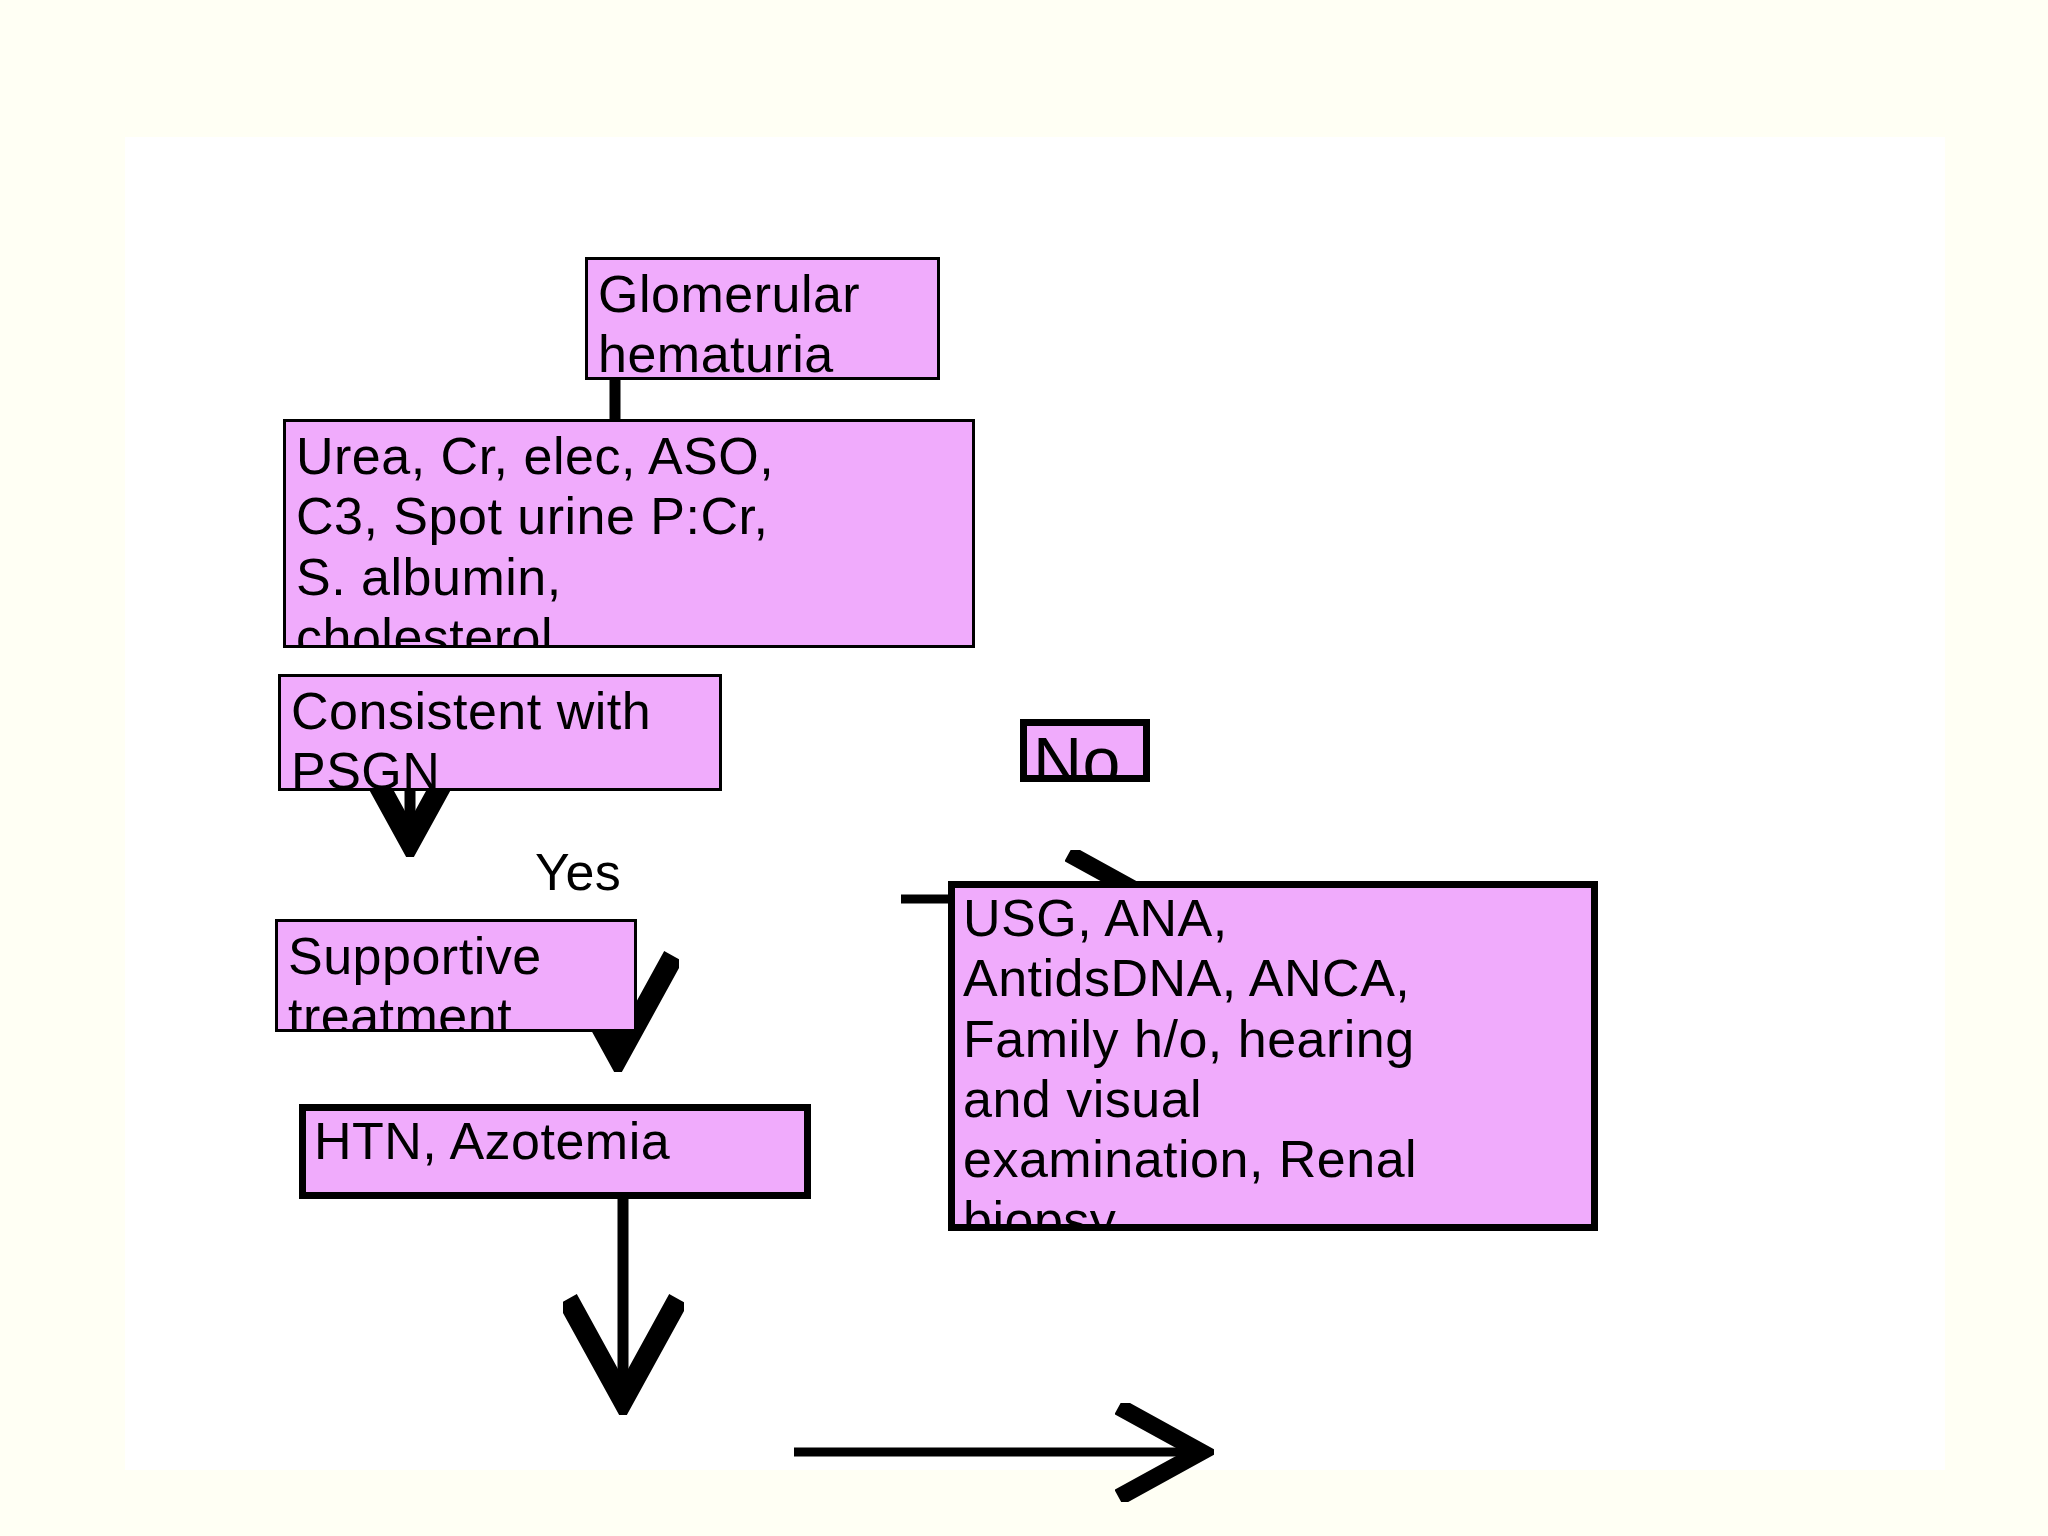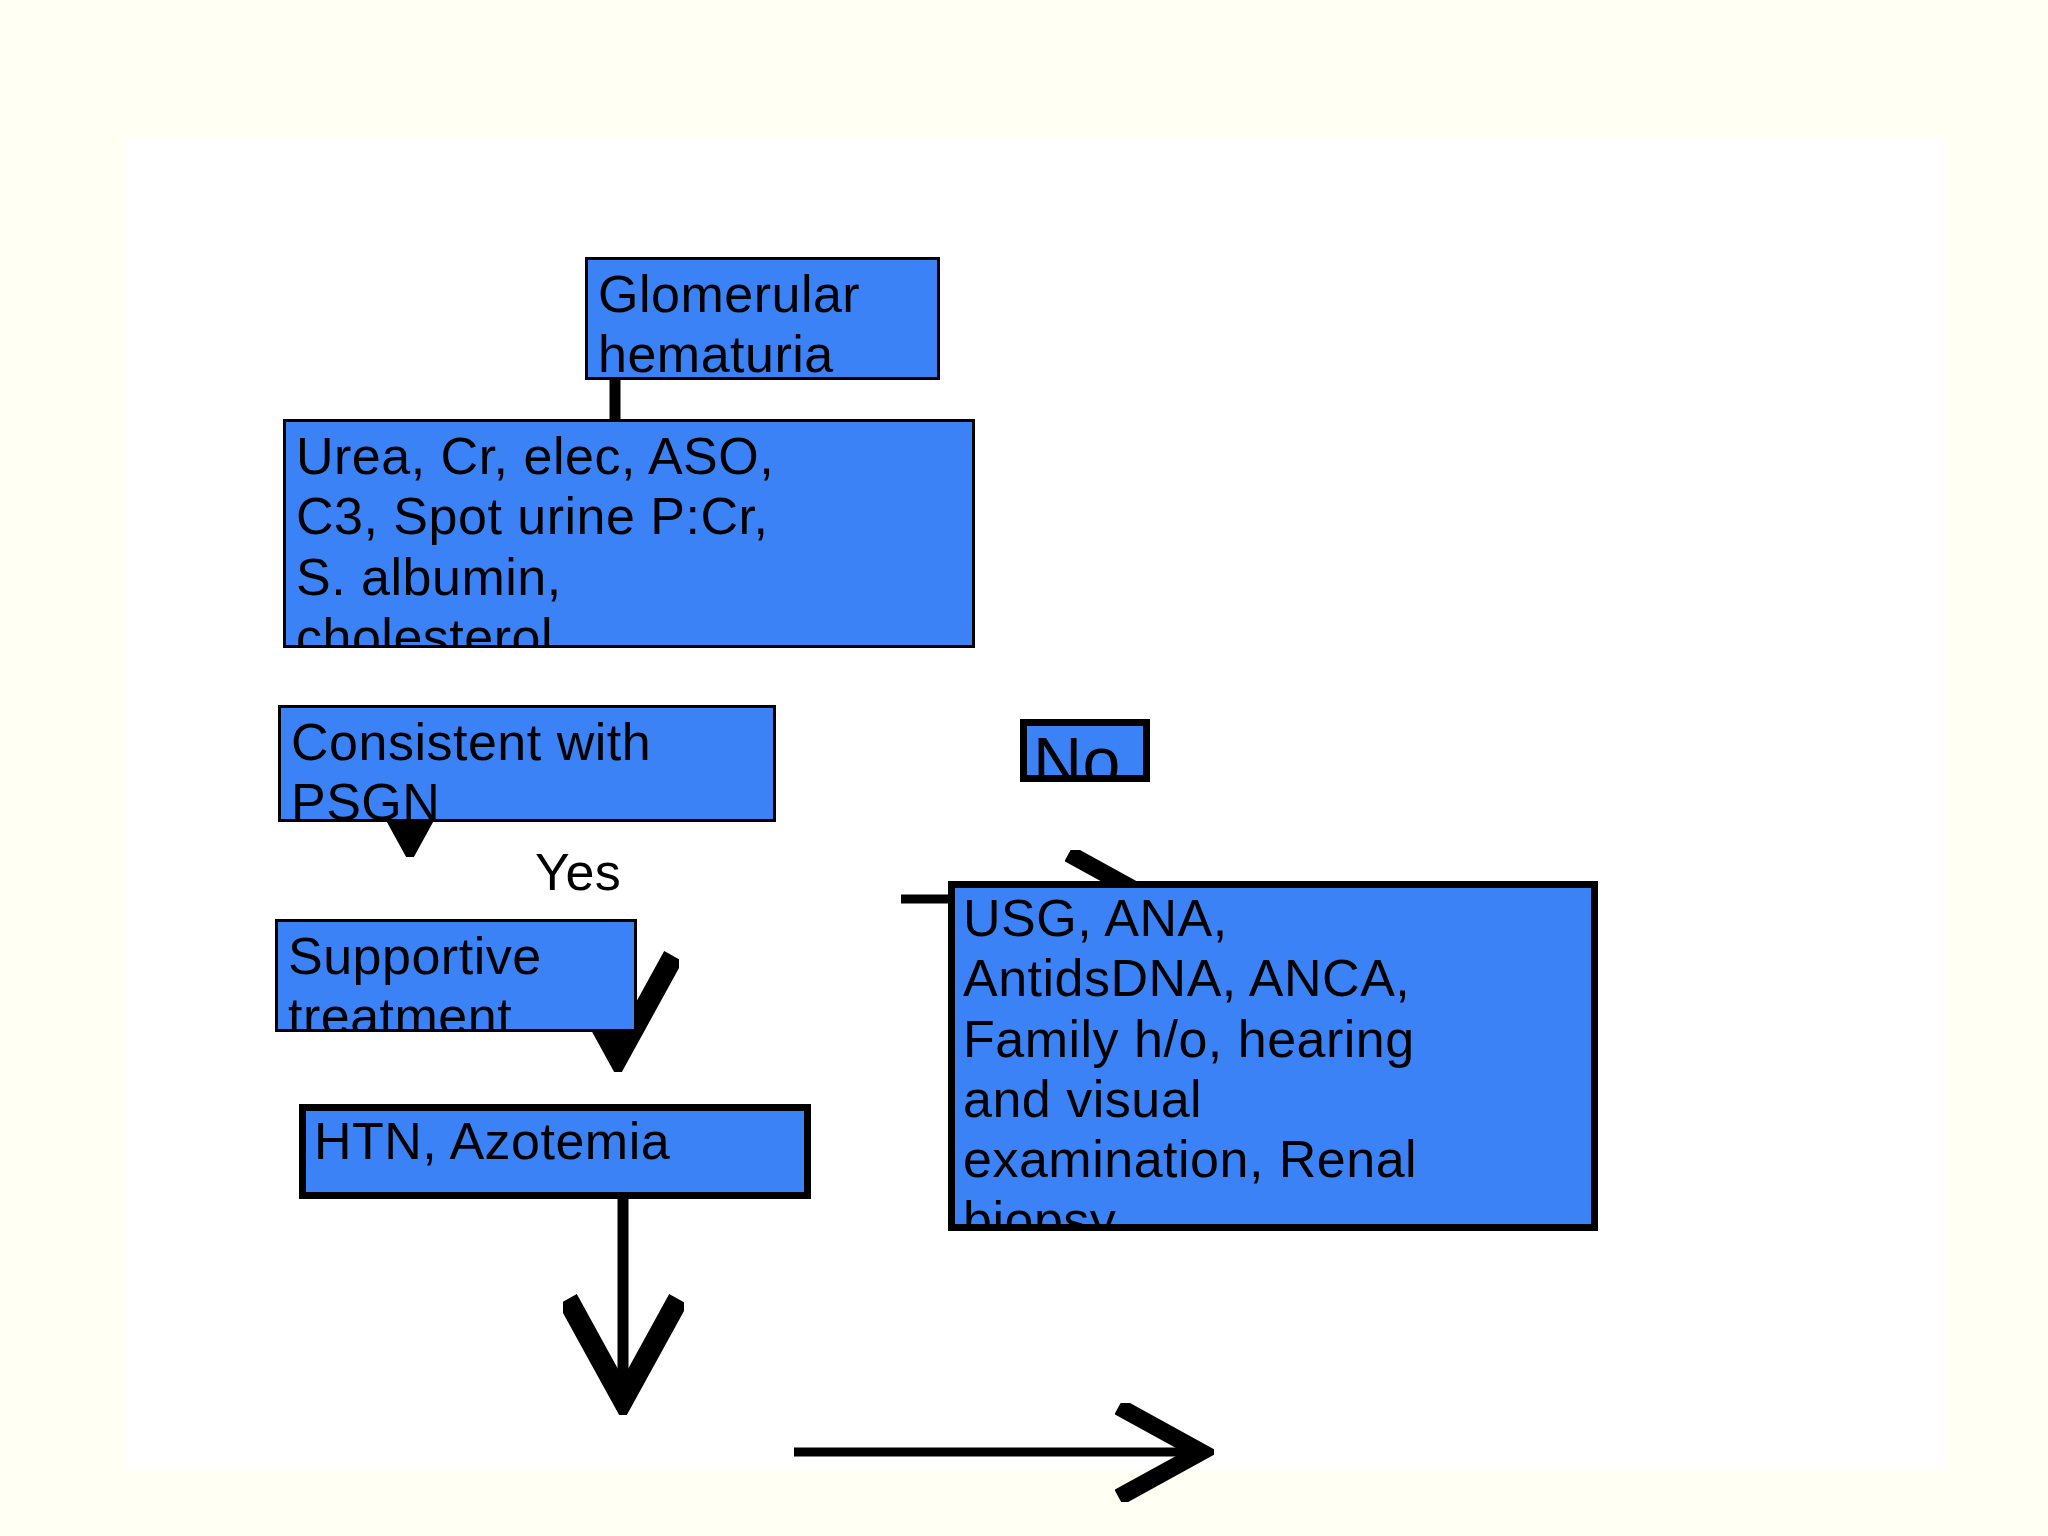--- a/index.html
+++ b/index.html
@@ -25,21 +25,21 @@
     position: absolute;
     left: 125px;
     top: 137px;
     width: 1820px;
     height: 1333px;
     background: #ffffff;
   }
   .node {
     position: absolute;
     box-sizing: border-box;
-    background: #3b82f6;
+    background: #f0abfc;
     border: 3px solid #000000;
     font-family: "Liberation Sans", sans-serif;
     color: #000000;
     line-height: 1.16;
     letter-spacing: 0.5px;
     white-space: pre-line;
     overflow: hidden;
   }
   .node-thick { border-width: 7px; }
   .node-inner {
@@ -51,21 +51,21 @@
   
   #node-glomerular {
     left: 460px; top: 120px; width: 355px; height: 123px;
     font-size: 52px;
   }
   #node-workup {
     left: 158px; top: 282px; width: 692px; height: 229px;
     font-size: 52px;
   }
   #node-psgn {
-    left: 153px; top: 568px; width: 498px; height: 117px;
+    left: 153px; top: 537px; width: 444px; height: 117px;
     font-size: 52px;
   }
   #node-no {
     left: 895px; top: 582px; width: 130px; height: 63px;
     font-size: 68px;
   }
   #node-supportive {
     left: 150px; top: 782px; width: 362px; height: 113px;
     font-size: 52px;
     padding-left: 24px;

